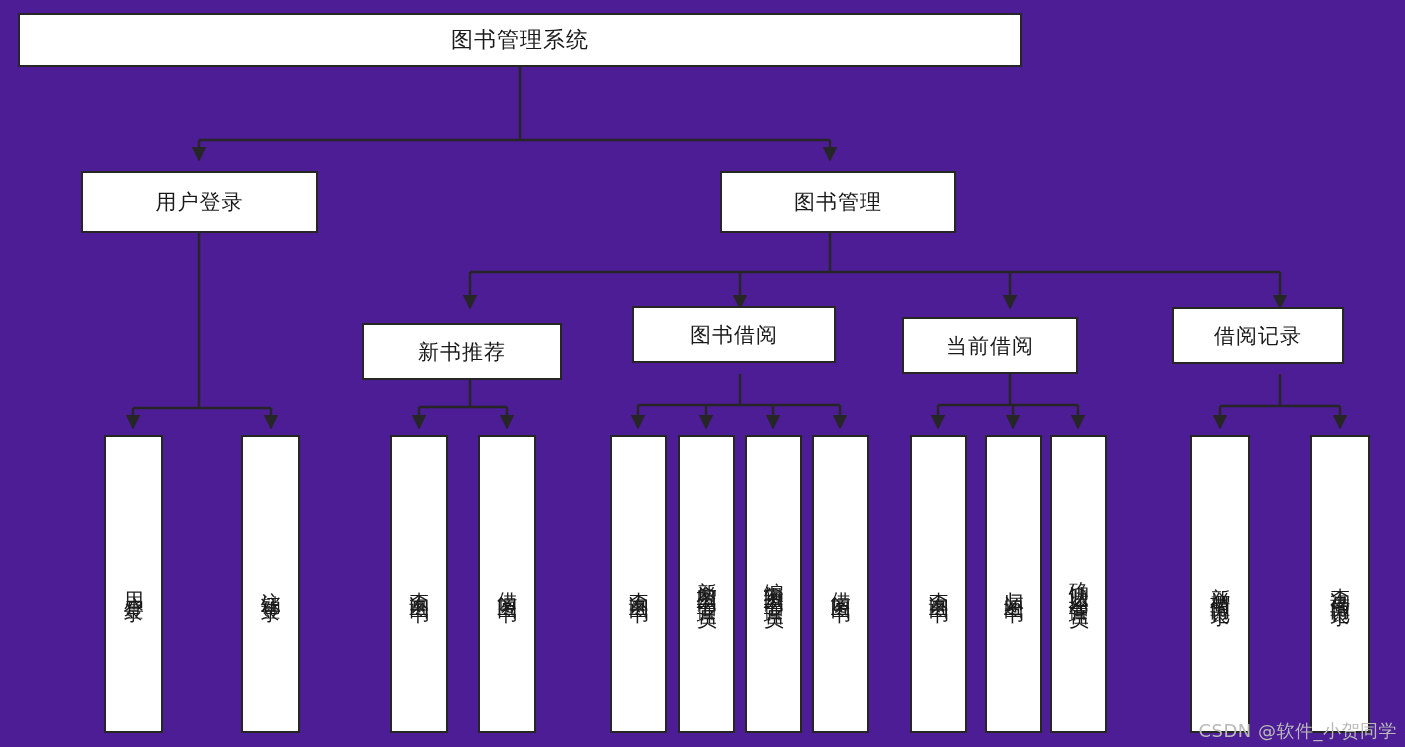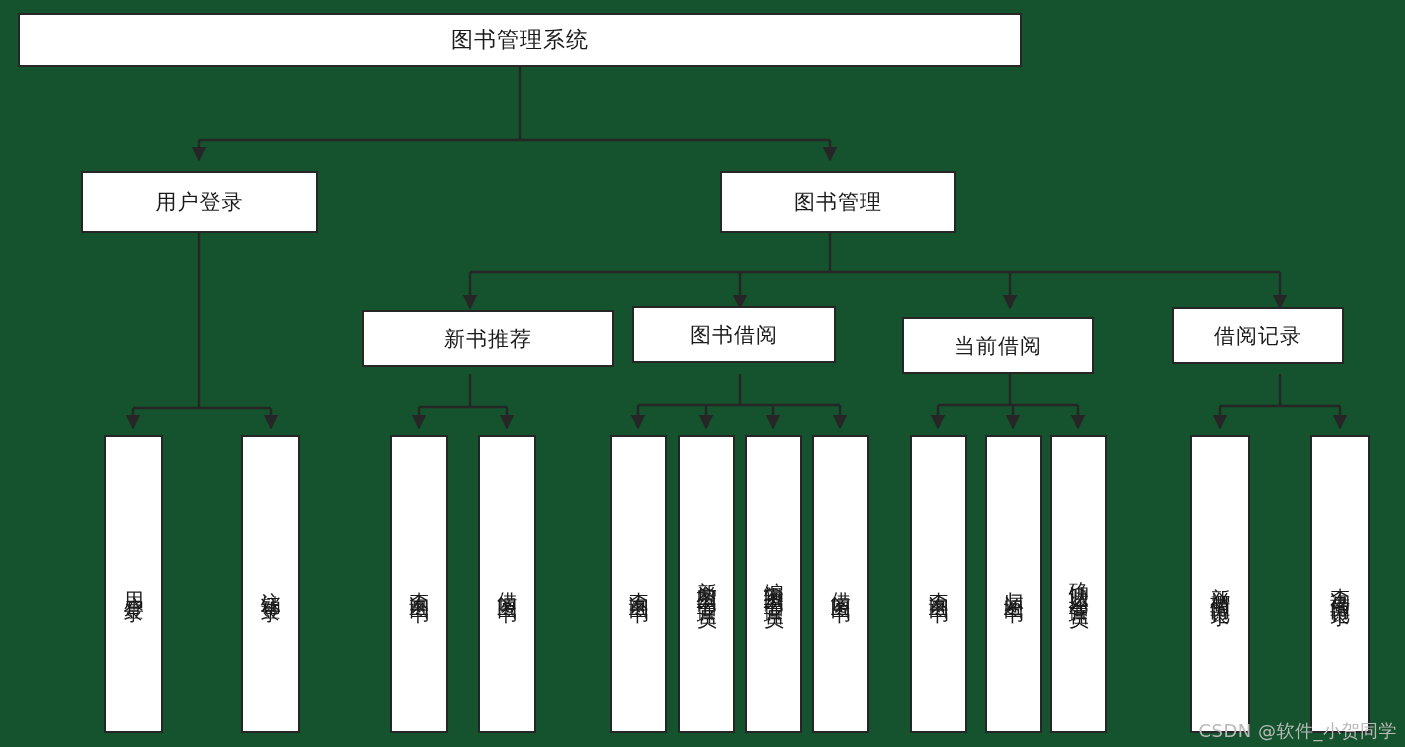--- a/index.html
+++ b/index.html
@@ -8,21 +8,21 @@
     padding: 0;
     background: #ffffff;
   }
   body {
     font-family: "DejaVu Sans", "Liberation Sans", sans-serif;
   }
   #canvas {
     position: relative;
     width: 1405px;
     height: 747px;
-    background: #14532d;
+    background: #4c1d95;
     overflow: hidden;
   }
   svg#wires {
     position: absolute;
     left: 0;
     top: 0;
     width: 1405px;
     height: 747px;
     pointer-events: none;
   }
@@ -129,27 +129,27 @@
     <span class="hlabel">图书管理系统</span>
   </div>
 
   <div class="node horiz" style="left: 81px; top: 171px; width: 237px; height: 62px;">
     <span class="hlabel">用户登录</span>
   </div>
   <div class="node horiz" style="left: 712px; top: 171px; width: 236px; height: 62px; margin-left: 8px;">
     <span class="hlabel">图书管理</span>
   </div>
 
-  <div class="node horiz" style="left: 362px; top: 310px; width: 252px; height: 57px;">
+  <div class="node horiz" style="left: 362px; top: 323px; width: 200px; height: 57px;">
     <span class="hlabel">新书推荐</span>
   </div>
   <div class="node horiz" style="left: 632px; top: 306px; width: 204px; height: 57px;">
     <span class="hlabel">图书借阅</span>
   </div>
-  <div class="node horiz" style="left: 902px; top: 317px; width: 192px; height: 57px;">
+  <div class="node horiz" style="left: 902px; top: 317px; width: 176px; height: 57px;">
     <span class="hlabel">当前借阅</span>
   </div>
   <div class="node horiz" style="left: 1172px; top: 307px; width: 172px; height: 57px;">
     <span class="hlabel">借阅记录</span>
   </div>
 
   <div class="node vert" style="left: 104px; top: 435px; width: 59px; height: 298px;">
     <span class="vlabel">用户登录</span>
   </div>
   <div class="node vert" style="left: 241px; top: 435px; width: 59px; height: 298px;">

